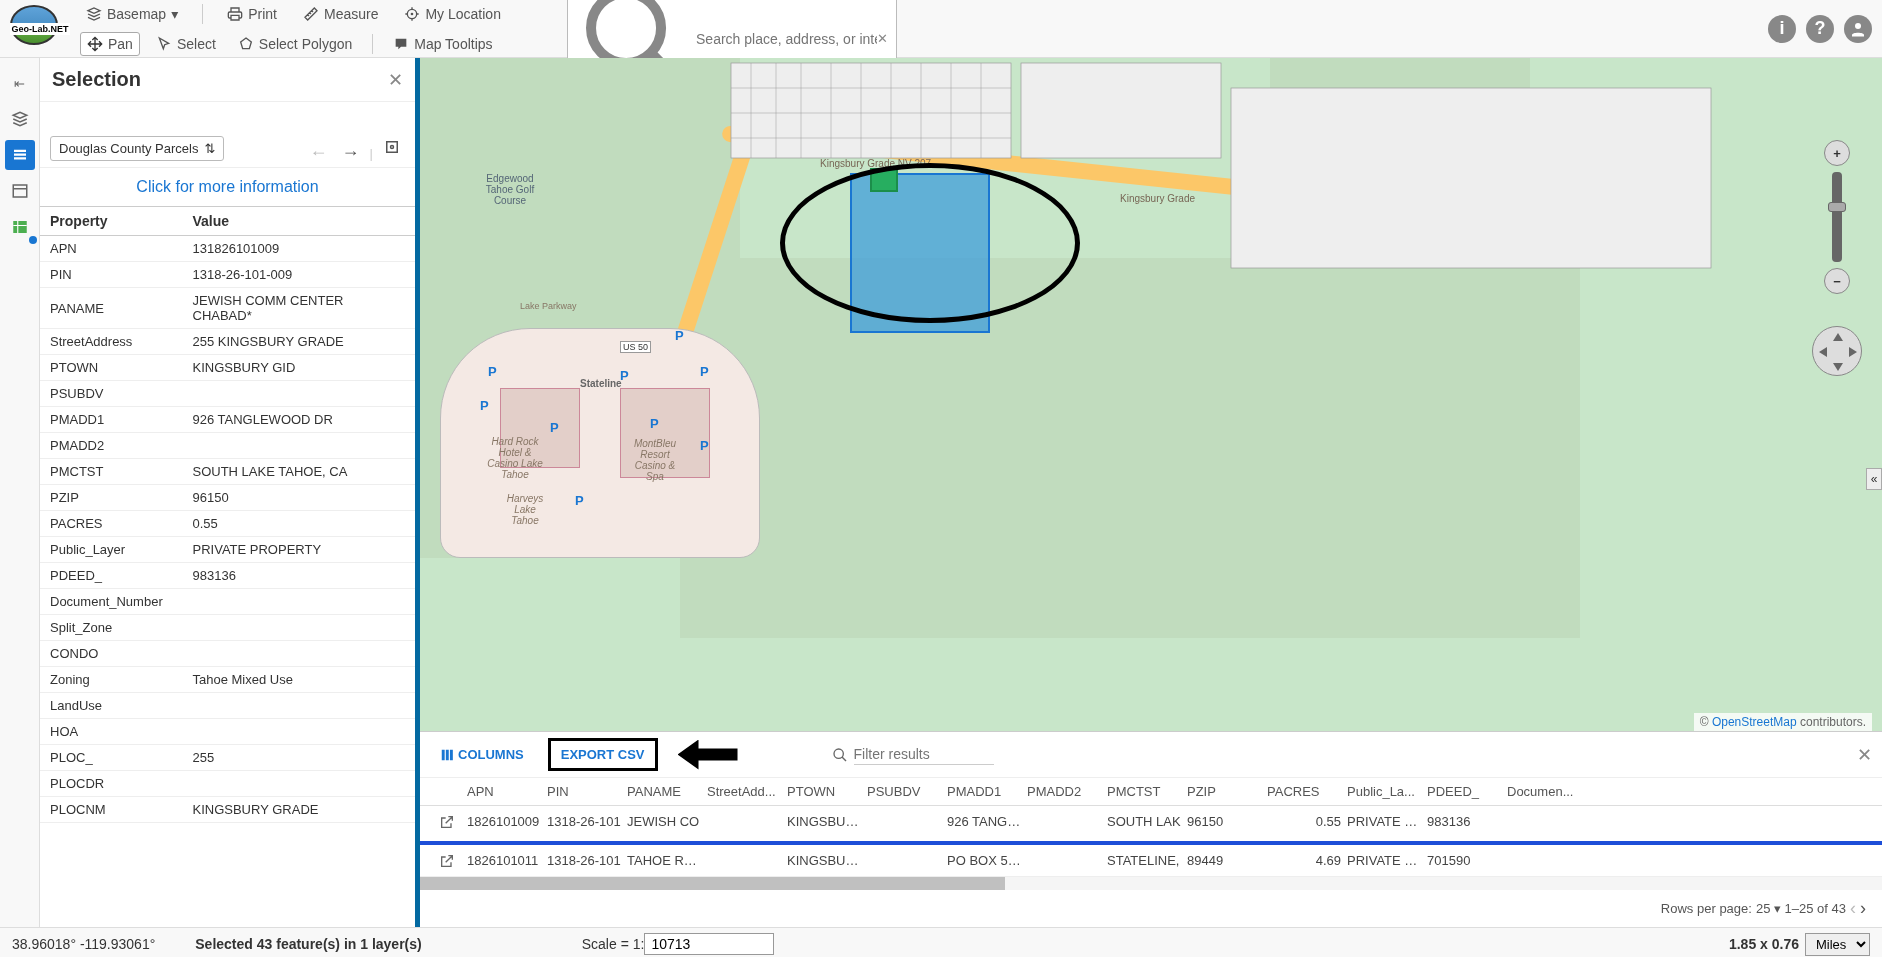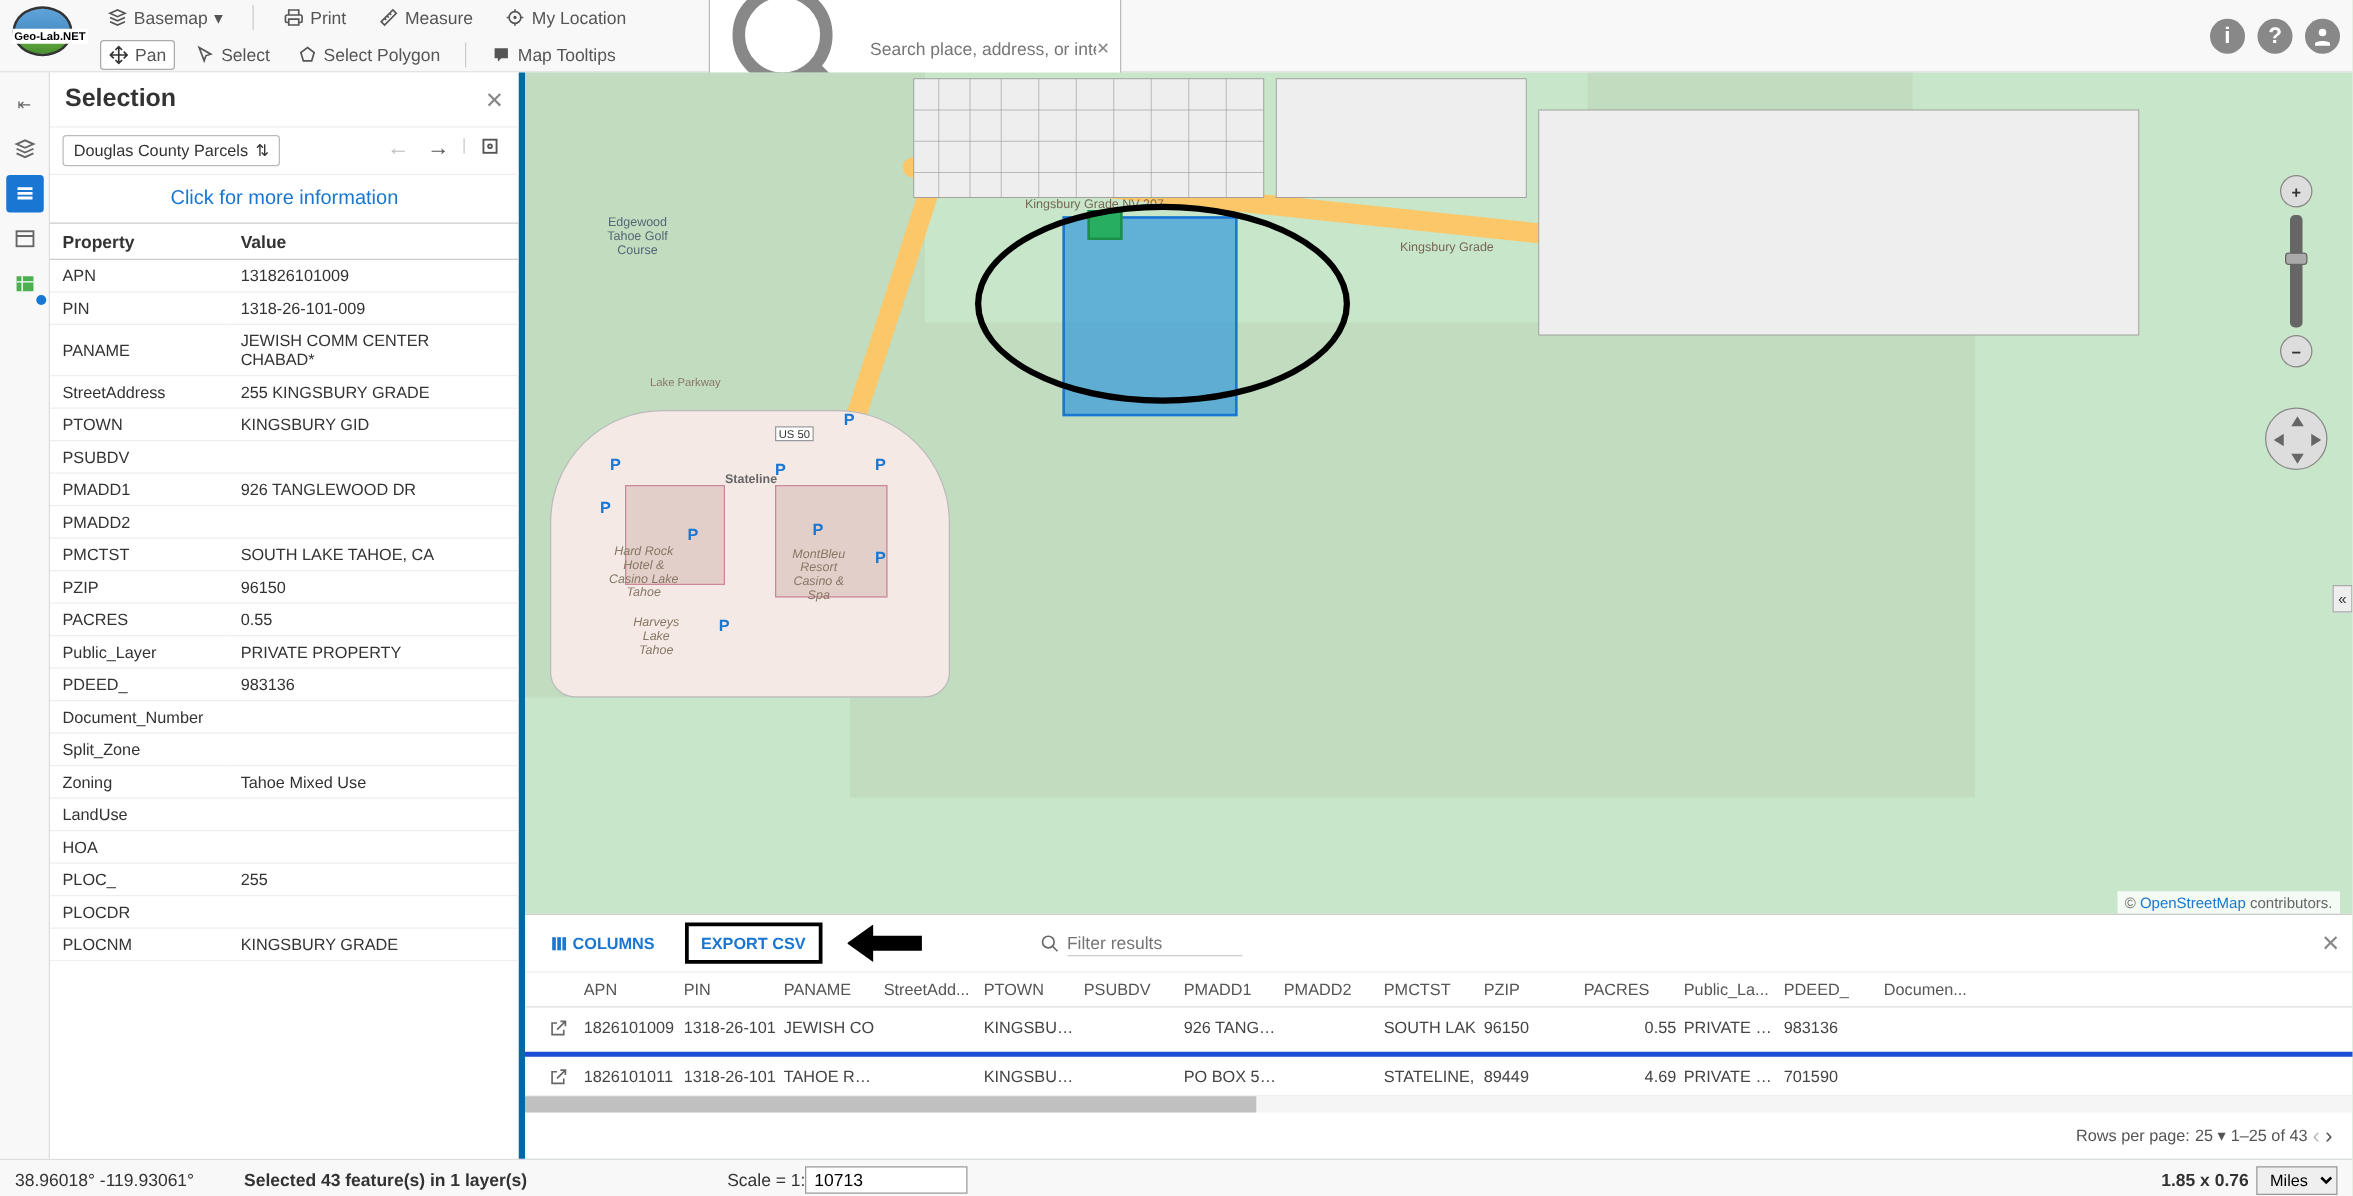--- a/index.html
+++ b/index.html
@@ -30,21 +30,21 @@
 
 .side-icon-bar { width: 40px; background: #f8f8f8; border-right: 1px solid #ddd; display: flex; flex-direction: column; align-items: center; padding-top: 10px; gap: 6px; }
 .side-icon { width: 30px; height: 30px; display: flex; align-items: center; justify-content: center; cursor: pointer; color: #666; border-radius: 3px; }
 .side-icon.active { background: #1976d2; color: #fff; }
 
 
 .selection-panel { width: 380px; background: #fff; border-right: 5px solid #0369a1; display: flex; flex-direction: column; overflow: hidden; }
 .panel-header { display: flex; align-items: center; padding: 10px 12px; border-bottom: 1px solid #eee; }
 .panel-header h2 { font-size: 20px; font-weight: bold; flex: 1; }
 .panel-close { cursor: pointer; font-size: 18px; color: #888; }
-.layer-row { display: flex; align-items: flex-start; padding: 6px 10px; gap: 6px; border-bottom: 1px solid #eee; }
+.layer-row { display: flex; align-items: flex-end; padding: 6px 10px; gap: 6px; border-bottom: 1px solid #eee; margin-top: 28px; }
 .layer-select { background: #fff; border: 1px solid #bbb; border-radius: 3px; padding: 4px 8px; font-size: 13px; cursor: pointer; display: flex; align-items: center; gap: 6px; }
 .layer-nav-arrow { color: #bbb; cursor: pointer; padding: 0 4px; font-size: 18px; }
 .info-link { text-align: center; padding: 10px; color: #1976d2; cursor: pointer; font-size: 16px; border-bottom: 1px solid #ccc; }
 .prop-table { width: 100%; border-collapse: collapse; flex: 1; overflow-y: auto; display: block; }
 .prop-table thead { display: table; width: 100%; table-layout: fixed; }
 .prop-table tbody { display: block; overflow-y: auto; }
 .prop-table tr { display: table; width: 100%; table-layout: fixed; }
 .prop-table th { text-align: left; padding: 6px 10px; font-weight: bold; font-size: 14px; border-bottom: 1px solid #ccc; }
 .prop-table td { padding: 5px 10px; border-bottom: 1px solid #eee; font-size: 13px; }
 .prop-table td:first-child, .prop-table th:first-child { width: 38%; }
@@ -291,20 +291,24 @@
           <tr>
             <td>PDEED_</td>
             <td>983136</td>
           </tr>
           <tr>
             <td>Document_Number</td>
             <td></td>
           </tr>
           <tr>
             <td>Split_Zone</td>
+            <td></td>
+          </tr>
+          <tr>
+            <td>CONDO</td>
             <td></td>
           </tr>
           <tr>
             <td>Zoning</td>
             <td>Tahoe Mixed Use</td>
           </tr>
           <tr>
             <td>LandUse</td>
             <td></td>
           </tr>

